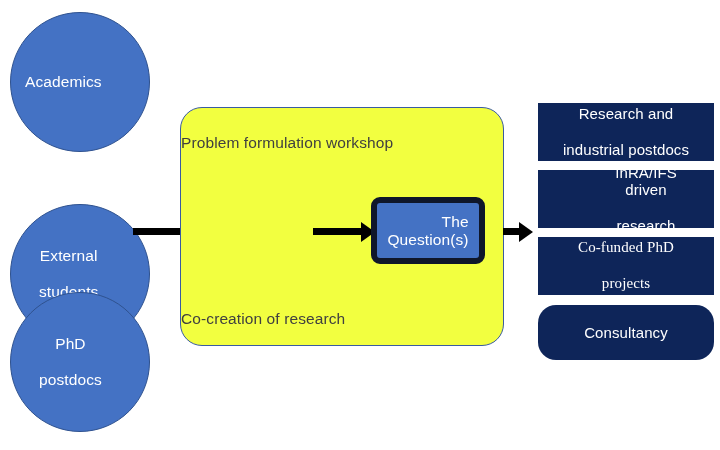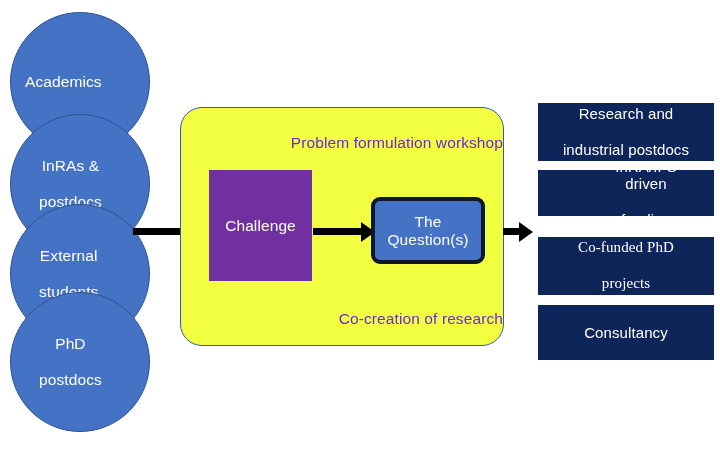--- a/index.html
+++ b/index.html
@@ -45,22 +45,22 @@
     height: 239px;
     background: #F2FF40;
     border: 1px solid #3A5BA0;
     border-radius: 22px;
     box-sizing: border-box;
   }
   .panel-caption {
     position: absolute;
     left: 0;
     width: 100%;
-    text-align: right;
-    color: #6d28d9;
+    text-align: left;
+    color: #404040;
     font-size: 15.5px;
     letter-spacing: 0.1px;
   }
   #panel-caption-top { top: 26px; }
   #panel-caption-bottom { top: 202px; }
 
   
   #challenge-box {
     position: absolute;
     left: 209px;
@@ -77,27 +77,27 @@
   }
 
   
   #question-box {
     position: absolute;
     left: 371px;
     top: 197px;
     width: 114px;
     height: 67px;
     background: #4472C4;
-    border: 4px solid #0f172a;
+    border: 6px solid #0f172a;
     border-radius: 9px;
     box-sizing: border-box;
     display: flex;
     align-items: center;
     justify-content: center;
-    text-align: center;
+    text-align: right;
     color: #ffffff;
     font-size: 15.5px;
     line-height: 1.16;
     letter-spacing: 0.1px;
   }
 
   
   .outcome-box {
     position: absolute;
     left: 538px;
@@ -136,26 +136,20 @@
 </style>
 </head>
 <body>
 
 <div id="canvas">
 
   <div class="circle" style="left:10px; top:12px; width:140px; height:140px;">
     <span>Academics</span>
   </div>
 
-  <div class="circle" style="left:10px; top:114px; width:140px; height:140px;">
-    <span>
-      <span>InRAs &amp;</span><br>
-      <span>postdocs</span>
-    </span>
-  </div>
 
   <div class="circle" style="left:10px; top:204px; width:140px; height:140px;">
     <span>
       <span>External</span><br>
       <span>students</span>
     </span>
   </div>
 
   <div class="circle" style="left:10px; top:292px; width:140px; height:140px;">
     <span>
@@ -164,23 +158,20 @@
     </span>
   </div>
 
   <div class="arrow-shaft" id="arrow-inflow-shaft"></div>
 
   <div id="workshop-panel">
     <div class="panel-caption" id="panel-caption-top">Problem formulation workshop</div>
     <div class="panel-caption" id="panel-caption-bottom">Co-creation of research</div>
   </div>
 
-  <div id="challenge-box">
-    <span>Challenge</span>
-  </div>
 
   <div class="arrow-shaft" id="arrow-mid-shaft"></div>
   <div class="arrow-head" id="arrow-mid-head"></div>
 
   <div id="question-box">
     <span>
       <span>The</span><br>
       <span>Question(s)</span>
     </span>
   </div>
@@ -188,31 +179,31 @@
   <div class="arrow-shaft" id="arrow-outflow-shaft"></div>
   <div class="arrow-head" id="arrow-outflow-head"></div>
 
   <div class="outcome-box" style="top:103px; height:58px;">
     <span>
       <span>Research and</span><br>
       <span>industrial postdocs</span>
     </span>
   </div>
 
-  <div class="outcome-box" style="top:170px; height:46px;padding-left:40px;">
+  <div class="outcome-box" style="top:170px; height:58px;padding-left:40px;">
     <span>
       <span>InRA/IFS driven</span><br>
-      <span>funding</span>
+      <span>research</span>
     </span>
   </div>
 
   <div class="outcome-box" style="top:237px; height:58px;font-family:Liberation Serif, serif;">
     <span>
       <span>Co-funded PhD</span><br>
       <span>projects</span>
     </span>
   </div>
 
-  <div class="outcome-box" style="top:305px; height:55px;">
+  <div class="outcome-box" style="top:305px; height:55px;border-radius:18px;">
     <span>Consultancy</span>
   </div>
 
 </div>
 
 </body></html>

